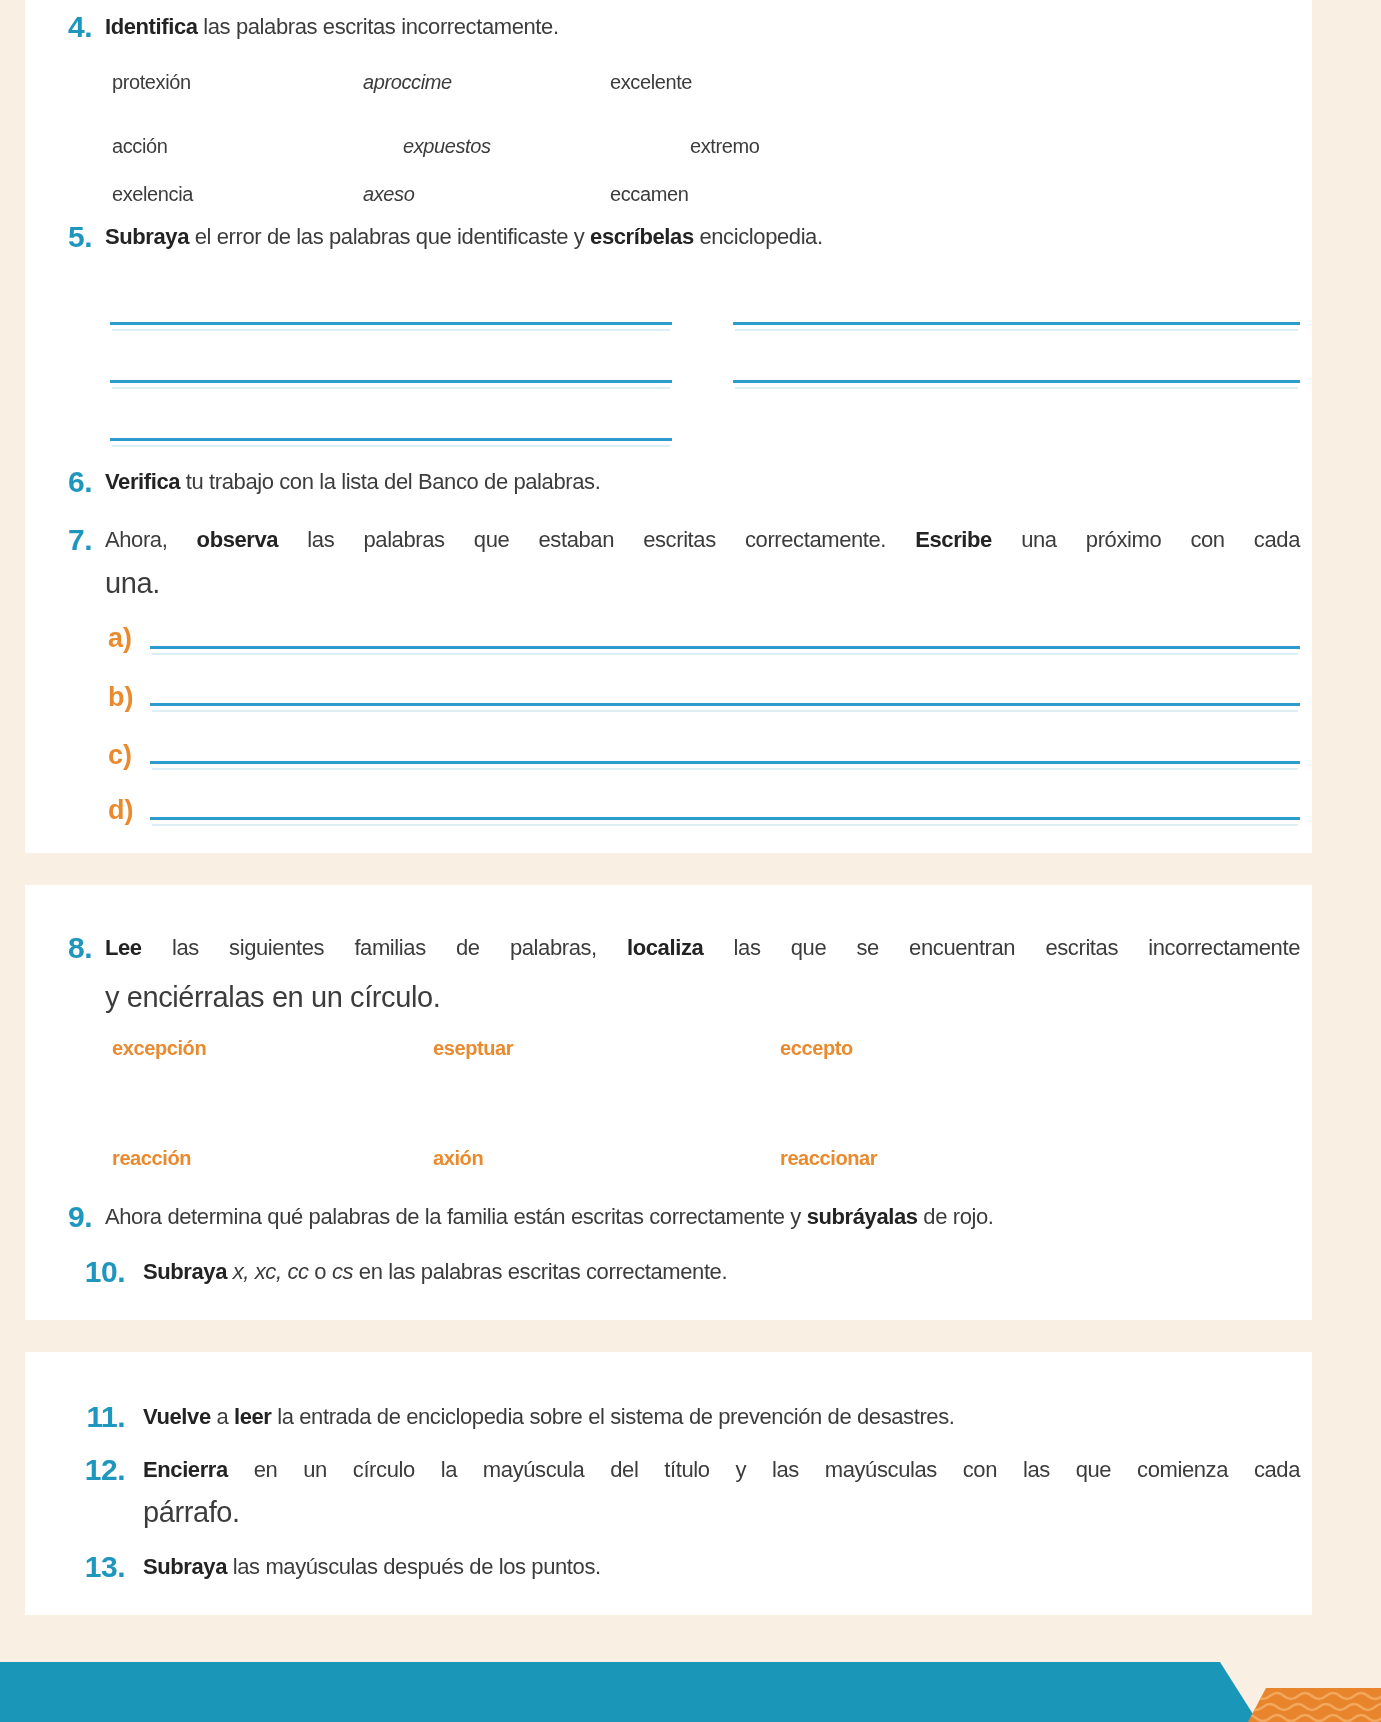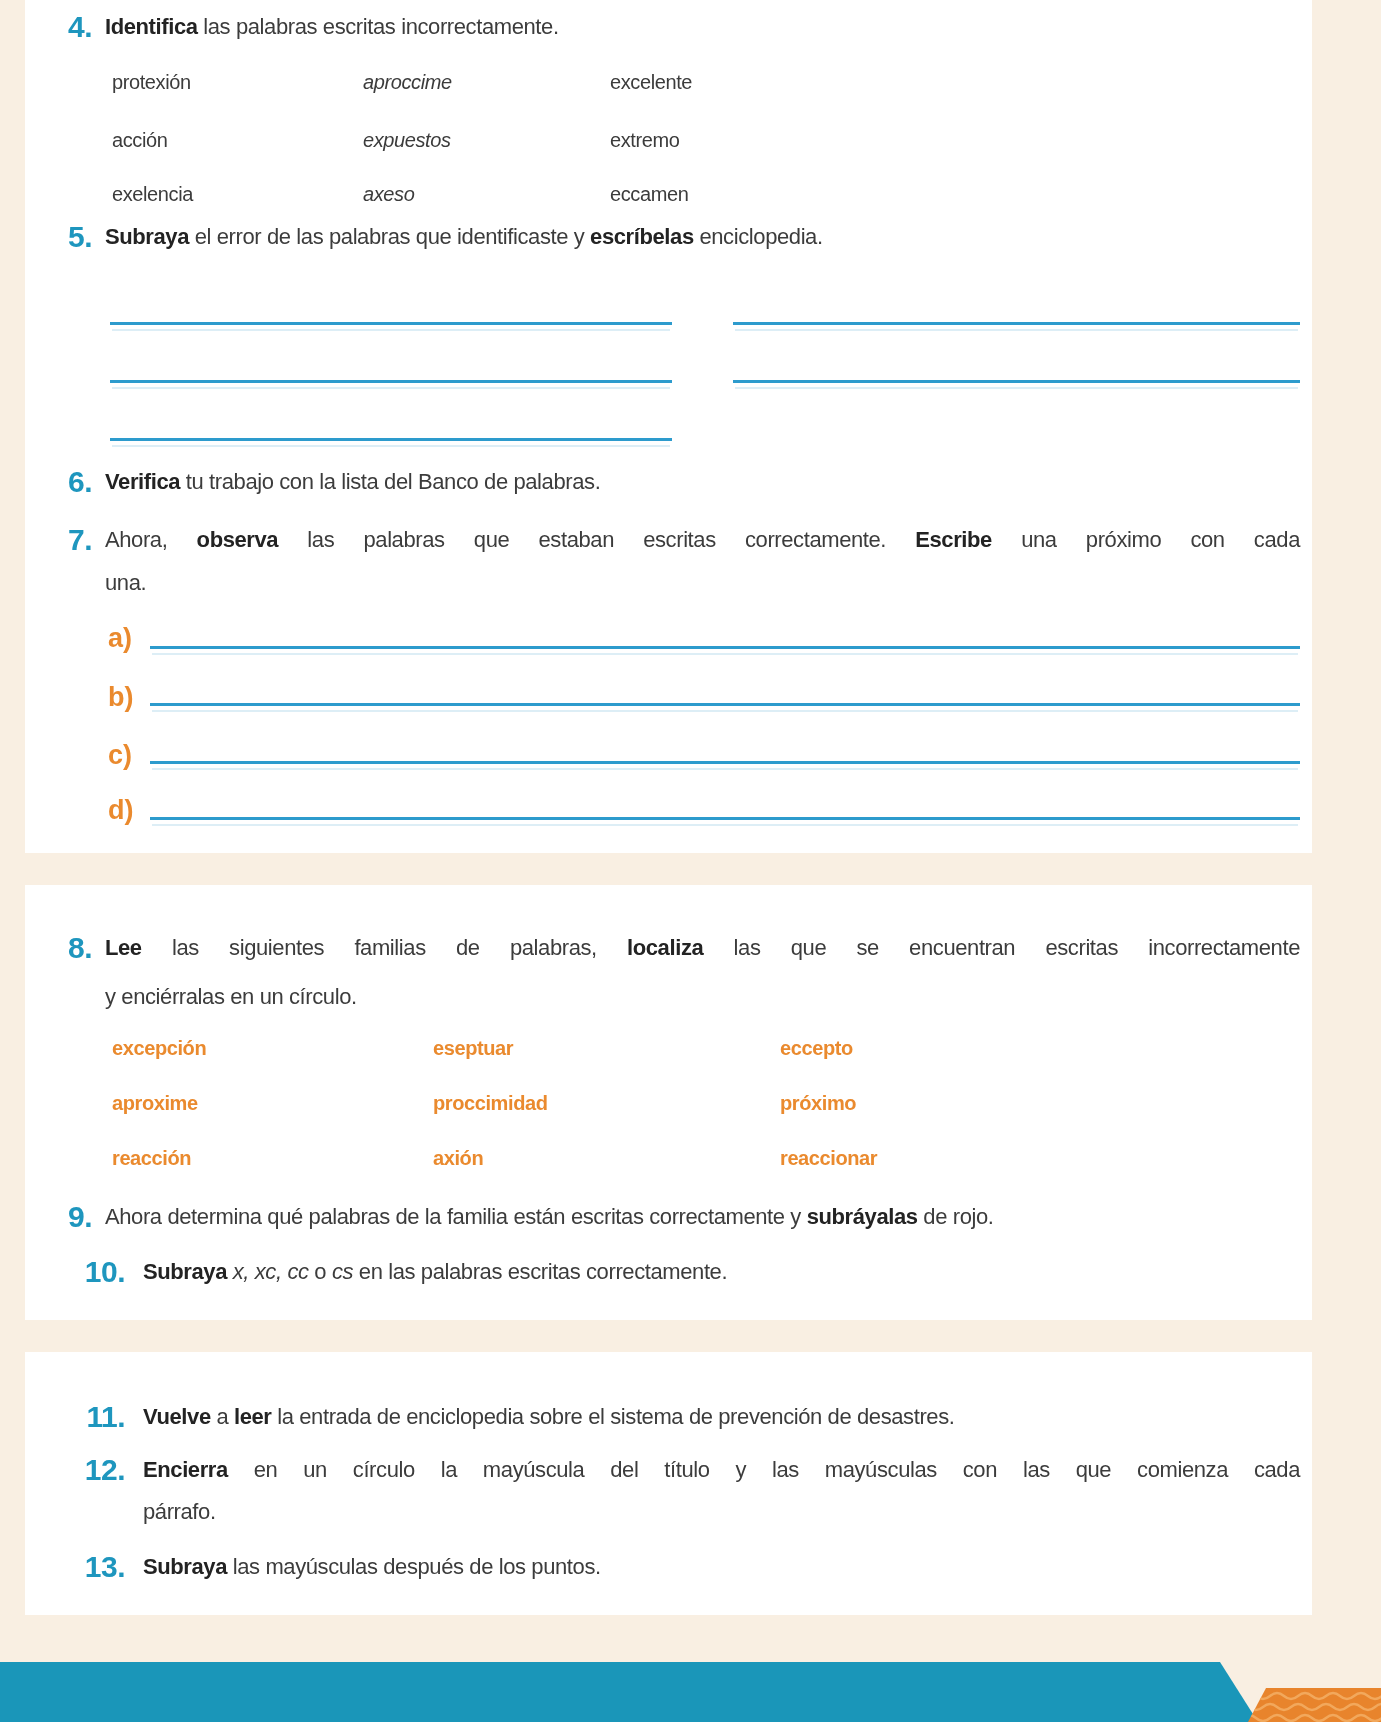--- a/index.html
+++ b/index.html
@@ -17,21 +17,21 @@
   .row{position:absolute;left:40px;display:flex;align-items:flex-start;width:1270px;}
   .num{flex:0 0 52px;width:52px;text-align:right;font-weight:700;color:var(--accent_teal);
        font-size:30px;line-height:42px;letter-spacing:-0.5px;}
   .wide .num{flex:0 0 85px;width:85px;}
   .txt{margin-left:13px;width:1195px;font-size:22px;line-height:42px;color:var(--text_dark);
        letter-spacing:-0.4px;}
   .wide .txt{margin-left:18px;width:1157px;}
   .txt b, .txt .b{font-weight:700;color:var(--text_bold);}
   .nowrap{white-space:nowrap;}
   .justify{text-align:justify;text-align-last:justify;}
-  .cont{position:absolute;font-size:22px;line-height:42px;color:var(--text_dark);letter-spacing:-0.4px;}
+  .cont{position:absolute;font-size:29px;line-height:42px;color:var(--text_dark);letter-spacing:-0.4px;}
   .wg{position:absolute;}
   .wrow{position:absolute;left:0;height:42px;display:flex;align-items:center;}
   .wg .cell{display:block;font-size:20px;letter-spacing:-0.4px;}
   .wg1 .cell{color:var(--text_dark);}
   .wg1 .c0{width:251px;} .wg1 .c1{width:247px;font-style:italic;}
   .wg2 .cell{color:var(--accent_orange);font-weight:700;}
   .wg2 .c0{width:321px;} .wg2 .c1{width:347px;}
   .bline{position:absolute;height:3px;background:var(--line_blue);}
   .bline::after{content:"";position:absolute;top:7px;left:2px;right:2px;height:2px;background:#ddeef6;}
   .letter{position:absolute;left:108px;height:42px;line-height:42px;font-size:27px;font-weight:700;
@@ -60,21 +60,21 @@
   <div class="row" style="top:6px">
     <span class="num">4.</span>
     <div class="txt nowrap"><span class="b">Identifica</span><span> las palabras escritas incorrectamente.</span></div>
   </div>
   <div class="wg wg1" style="left:112px;top:61px;width:900px;height:160px">
       <div class="wrow" style="top: 0px;">
         <span class="cell c0">protexión</span>
         <span class="cell c1">aproccime</span>
         <span class="cell c2">excelente</span>
       </div>
-      <div class="wrow" style="top: 58px;">
+      <div class="wrow" style="top: 64px; gap: 40px;">
         <span class="cell c0">acción</span>
         <span class="cell c1">expuestos</span>
         <span class="cell c2">extremo</span>
       </div>
       <div class="wrow" style="top: 112px;">
         <span class="cell c0">exelencia</span>
         <span class="cell c1">axeso</span>
         <span class="cell c2">eccamen</span>
       </div>
     </div>
@@ -113,25 +113,20 @@
     <span class="num">8.</span>
     <div class="txt justify"><span class="b">Lee</span><span> las siguientes familias de palabras, </span><span class="b">localiza</span><span> las que se encuentran escritas incorrectamente</span></div>
   </div>
   <div class="cont" style="left:105px;top:976px"><span>y </span><span class="b">enciérralas</span><span> en un círculo.</span></div>
   <div class="wg wg2" style="left:112px;top:1027px;width:1100px;height:160px">
       <div class="wrow" style="top: 0px;">
         <span class="cell c0">excepción</span>
         <span class="cell c1">eseptuar</span>
         <span class="cell c2">eccepto</span>
       </div>
-      <div class="wrow" style="top: 55px;">
-        <span class="cell c0">aproxime</span>
-        <span class="cell c1">proccimidad</span>
-        <span class="cell c2">próximo</span>
-      </div>
       <div class="wrow" style="top: 110px;">
         <span class="cell c0">reacción</span>
         <span class="cell c1">axión</span>
         <span class="cell c2">reaccionar</span>
       </div>
     </div>
 
   <div class="row" style="top:1196px">
     <span class="num">9.</span>
     <div class="txt nowrap"><span>Ahora determina qué palabras de la familia están escritas correctamente y </span><span class="b">subráyalas</span><span> de rojo.</span></div>

